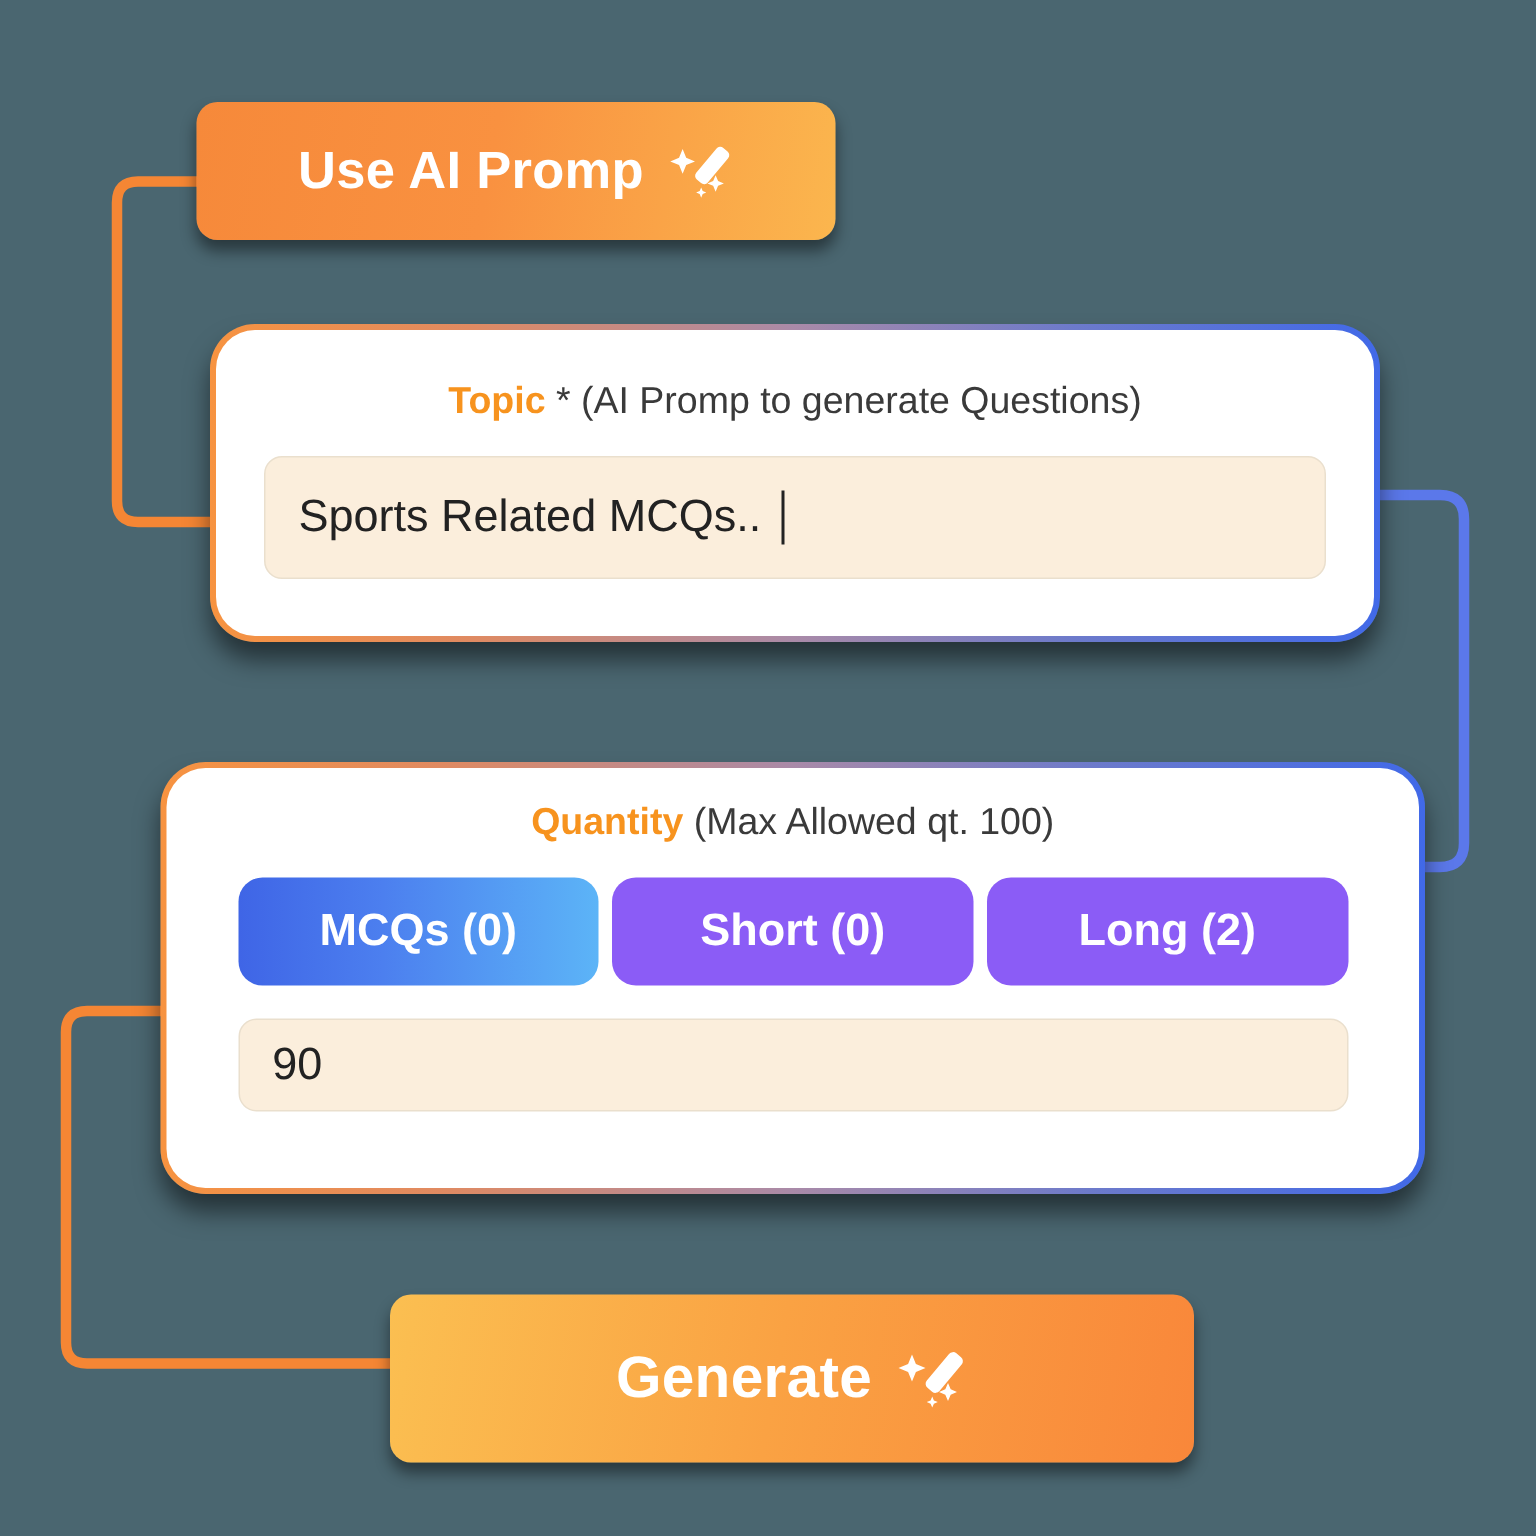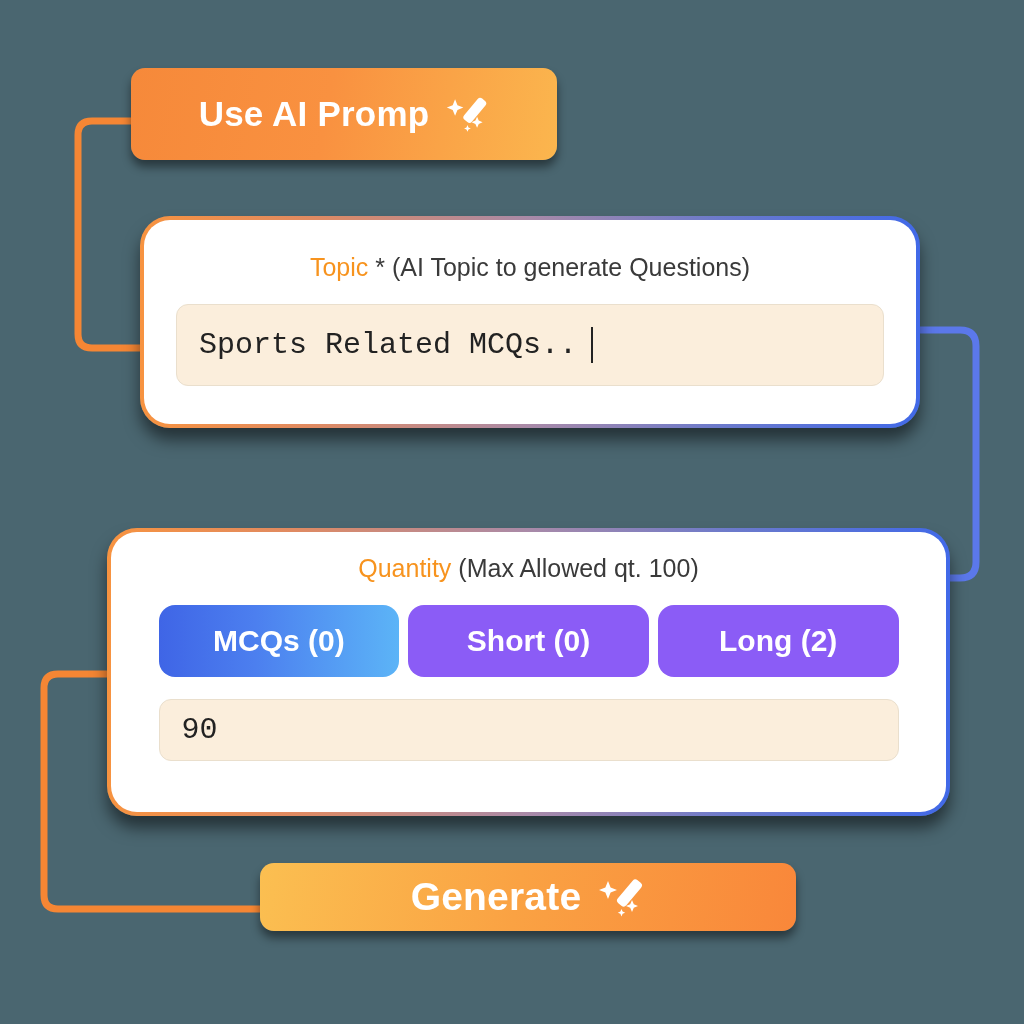--- a/index.html
+++ b/index.html
@@ -52,21 +52,21 @@
     width: 426px;
     height: 92px;
     font-size: 35px;
     background: linear-gradient(100deg, #F6893A 0%, #F99140 46%, #FBB64E 100%);
   }
 
   #generate-button {
     left: 260px;
     top: 863px;
     width: 536px;
-    height: 68px;
+    height: 112px;
     font-size: 39px;
     background: linear-gradient(100deg, #FBBF51 0%, #FAA243 48%, #F9873A 100%);
   }
 
   .wand-icon { display: block; }
 
   
   .grad-card {
     position: absolute;
     z-index: 2;
@@ -88,49 +88,49 @@
   }
 
   #topic-card {
     left: 140px;
     top: 216px;
     width: 780px;
     height: 212px;
   }
   #quantity-card {
     left: 107px;
-    top: 528px;
+    top: 508px;
     width: 843px;
     height: 288px;
   }
 
   .card-label {
     font-size: 25px;
     color: #3a3a3a;
     font-weight: normal;
     white-space: nowrap;
   }
   #topic-card .card-label { margin-top: 33px; }
   #quantity-card .card-label { margin-top: 22px; }
   .label-accent {
     color: #F7931E;
-    font-weight: normal;
+    font-weight: bold;
   }
 
   
   .cream-input {
     background: #FBEEDC;
     border: 1px solid #EADFCD;
     border-radius: 12px;
     box-sizing: border-box;
     display: flex;
     align-items: center;
     font-size: 30px;
     color: #222222;
-    font-family: Liberation Mono, monospace;
+    font-family: Liberation Sans, sans-serif;
     padding: 0 22px;
     cursor: text;
   }
   #topic-input {
     margin-top: 22px;
     width: 708px;
     height: 82px;
   }
   #quantity-input {
     margin-top: 22px;
@@ -192,21 +192,21 @@
         <path d="M11 8 L13.6 14.4 L20 17 L13.6 19.6 L11 26 L8.4 19.6 L2 17 L8.4 14.4 Z"></path>
         <path d="M35 27 L36.8 31.2 L41 33 L36.8 34.8 L35 39 L33.2 34.8 L29 33 L33.2 31.2 Z"></path>
         <path d="M24.5 36 L25.6 38.6 L28.2 39.7 L25.6 40.8 L24.5 43.4 L23.4 40.8 L20.8 39.7 L23.4 38.6 Z"></path>
       </g>
     </svg>
   </button>
 
   <div id="topic-card" class="grad-card">
     <div class="grad-card-inner">
       <div class="card-label">
-        <span class="label-accent">Topic</span><span> * (AI Topic to generate Questions)</span>
+        <span class="label-accent">Topic</span><span> * (AI Promp to generate Questions)</span>
       </div>
       <div id="topic-input" class="cream-input" title="Enter topic">
         <span>Sports Related MCQs..</span>
         <span class="caret"></span>
       </div>
     </div>
   </div>
 
   <div id="quantity-card" class="grad-card">
     <div class="grad-card-inner">

